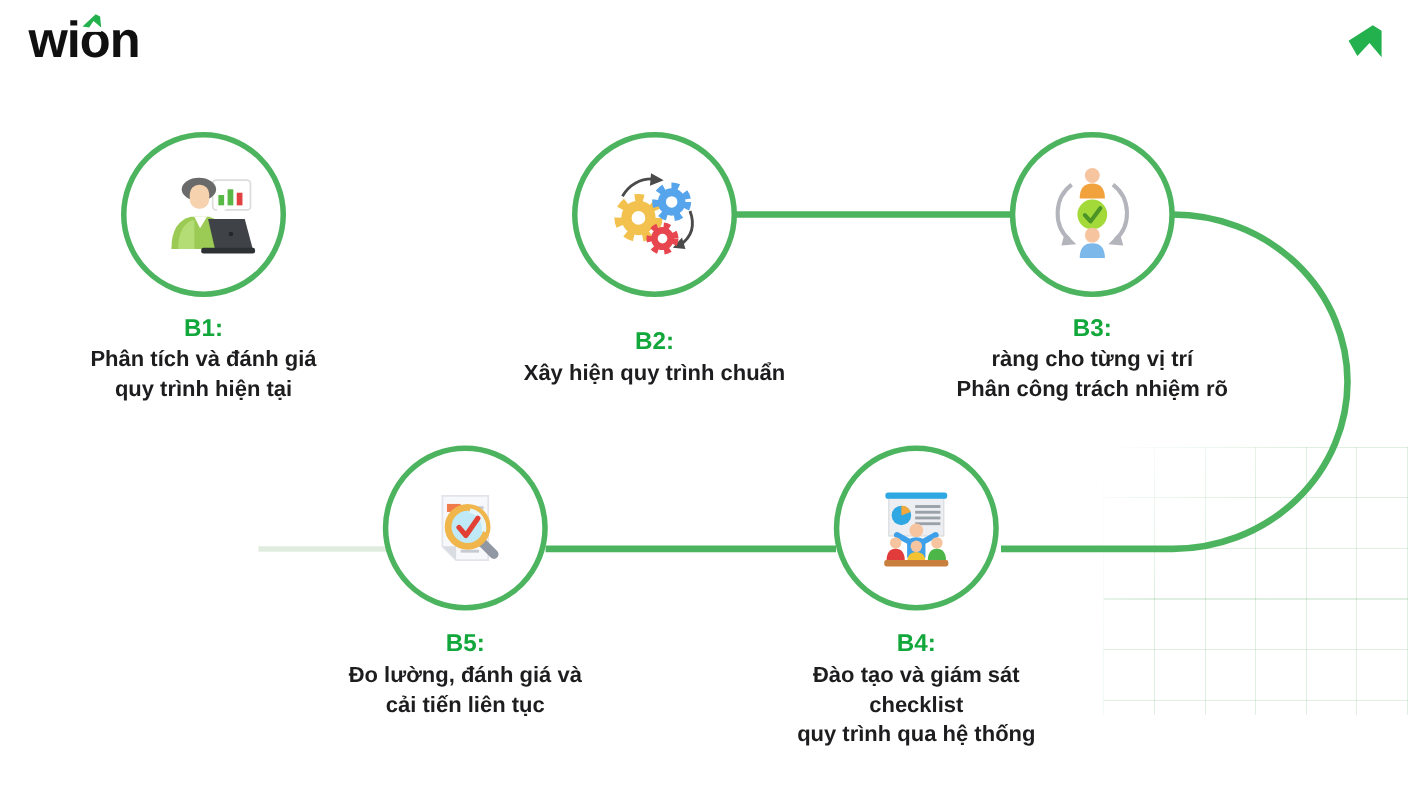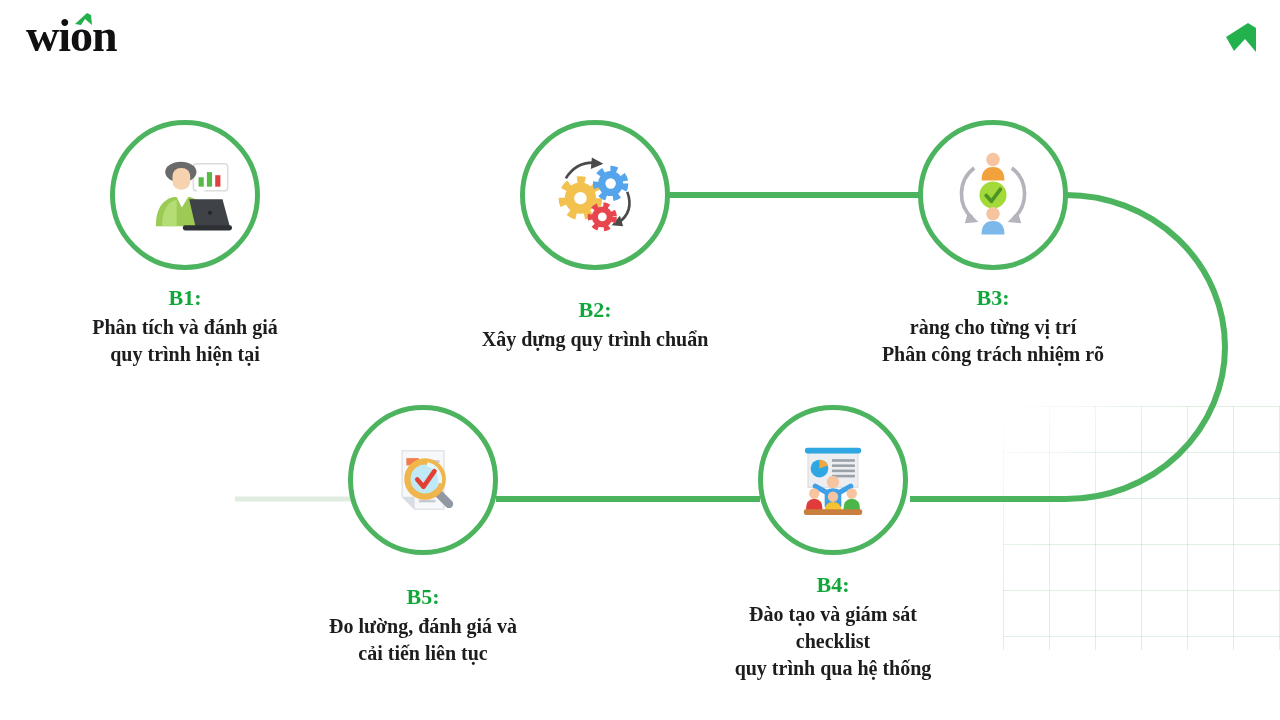--- a/index.html
+++ b/index.html
@@ -1,18 +1,18 @@
 <!DOCTYPE html>
 <html><head>
 <meta charset="utf-8">
 <style>
   html,body{margin:0;padding:0;background:#fff;}
   .stage{
     position:relative;width:1280px;height:720px;background:#ffffff;overflow:hidden;
-    font-family:Liberation Serif, serif;
+    font-family:Liberation Sans, sans-serif;
   }
   
   .logo{position:absolute;left:26px;top:6px;width:180px;height:60px;z-index:5;}
   .logo-text{
     font-size:46px;font-weight:700;color:#101010;letter-spacing:-1px;line-height:60px;
   }
   .logo-mark{position:absolute;left:48px;top:6px;width:22px;height:19px;}
   .corner-arrow{position:absolute;left:1222px;top:20px;width:40px;height:40px;z-index:5;}
   
   .grid{
@@ -34,21 +34,21 @@
   .node-b1{left:110px;top:120px;}
   .node-b2{left:520px;top:120px;}
   .node-b3{left:918px;top:120px;}
   .node-b5{left:348px;top:405px;}
   .node-b4{left:758px;top:405px;}
   
   .label{position:absolute;width:400px;text-align:center;z-index:3;}
   .label-b1{left:-15px;top:284px;}
   .label-b2{left:395px;top:296px;}
   .label-b3{left:793px;top:284px;}
-  .label-b5{left:223px;top:571px;margin-top:12px;}
+  .label-b5{left:223px;top:571px;}
   .label-b4{left:633px;top:571px;}
   .step-id{font-size:22px;font-weight:700;color:#12a73b;line-height:28px;margin-bottom:2px;}
   .step-line{font-size:20px;font-weight:700;color:#1d1d1f;line-height:27px;}
 </style>
 </head>
 <body>
 
 <div class="stage">
 
   <div class="grid"></div>
@@ -182,21 +182,21 @@
   </div>
 
   <div class="label label-b1">
     <div class="step-id">B1:</div>
     <div class="step-line">Phân tích và đánh giá</div>
     <div class="step-line">quy trình hiện tại</div>
   </div>
 
   <div class="label label-b2">
     <div class="step-id">B2:</div>
-    <div class="step-line">Xây dựng quy trình chuẩn</div>
+    <div class="step-line">Xây hiện quy trình chuẩn</div>
   </div>
 
   <div class="label label-b3">
     <div class="step-id">B3:</div>
     <div class="step-line">ràng cho từng vị trí</div>
     <div class="step-line">Phân công trách nhiệm rõ</div>
   </div>
 
   <div class="label label-b4">
     <div class="step-id">B4:</div>

